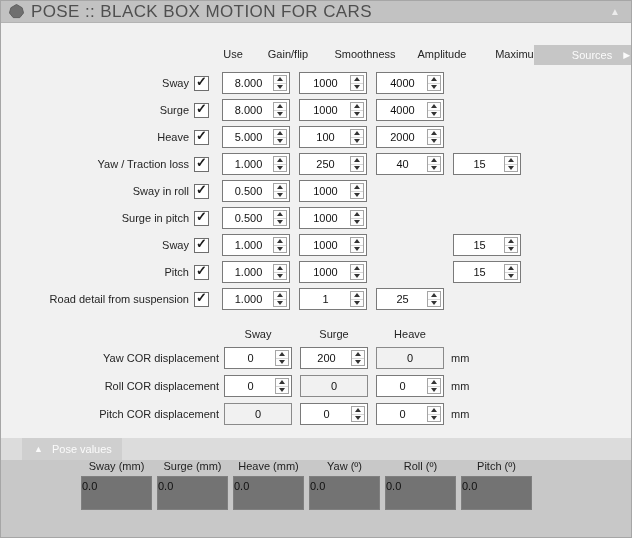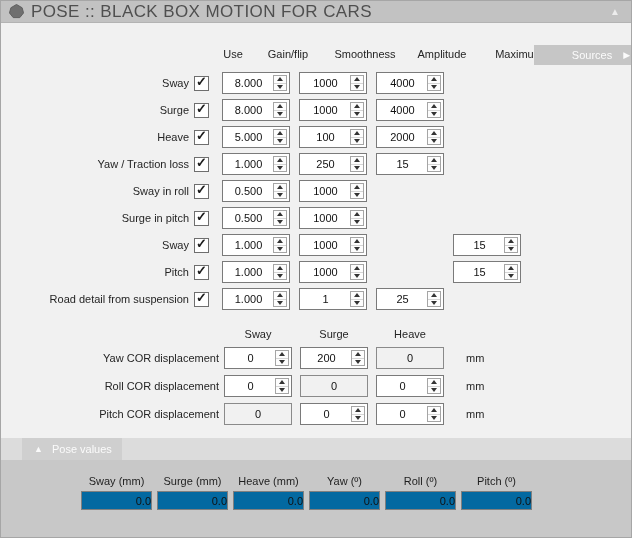--- a/index.html
+++ b/index.html
@@ -47,31 +47,31 @@
 
   
   .cor-headers { display:flex; margin-top:18px; height:14px; }
   .ch-spacer { width:218px; }
   .ch { width:68px; text-align:center; }
   .ch1 { margin-left:5px; } .ch2,.ch3 { margin-left:8px; }
   .corgrid { margin-top:5px; }
   .crow { display:flex; height:22px; margin-bottom:6px; align-items:center; }
   .cc-label { width:218px; text-align:right; line-height:22px; }
   .cf1 { margin-left:5px; } .cf2,.cf3 { margin-left:8px; }
-  .unit { margin-left:22px; line-height:22px; }
+  .unit { margin-left:7px; line-height:22px; }
 
   
   .tab-strip { position:absolute; left:0; right:0; bottom:77px; height:22px; background:#dcdcdc; }
   .pose-tab { position:absolute; left:21px; top:0; width:100px; height:22px; background:#cfcfcf; color:#fbfbfb; display:flex; align-items:center; gap:9px; padding-left:12px; cursor:pointer; }
   .pose-tab .tab-tri { font-size:9px; }
   .bottom-panel { position:absolute; left:0; right:0; bottom:0; height:77px; background:#c8c8c8; }
-  .pv-row { display:flex; padding-left:80px; padding-top:15px; }
+  .pv-row { display:flex; padding-left:80px; }
   .pv-cell { width:71px; margin-right:5px; text-align:center; }
   .pv-label { height:13px; font-size:11px; color:#1e1e1e; }
-  .ro-box { margin-top:3px; height:19px; background:#0369a1; border:1px solid #7f7f7f; line-height:19px; text-align:right; color:#111; }
+  .ro-box { margin-top:3px; height:34px; background:#737373; border:1px solid #7f7f7f; line-height:19px; text-align:left; color:#111; }
 </style>
 </head>
 <body>
 
 <div class="window">
 
   <div class="titlebar">
     <svg class="app-icon" viewBox="0 0 16 16">
       <polygon points="8,0.5 14,4 15.5,9.5 11.5,14.5 4.5,14.5 0.5,9.5 2,4" fill="#6f6f6f" stroke="#5c5c5c" stroke-width="1"></polygon>
     </svg>
@@ -239,20 +239,31 @@
             <span class="sv">250</span>
             <span class="sb">
               <span class="half">
                 <i class="tri-up"></i>
               </span>
               <span class="half dn">
                 <i class="tri-dn"></i>
               </span>
             </span>
           </span>
+        <span class="spin f3">
+            <span class="sv">40</span>
+            <span class="sb">
+              <span class="half">
+                <i class="tri-up"></i>
+              </span>
+              <span class="half dn">
+                <i class="tri-dn"></i>
+              </span>
+            </span>
+          </span>
         <span class="spin f4">
             <span class="sv">15</span>
             <span class="sb">
               <span class="half">
                 <i class="tri-up"></i>
               </span>
               <span class="half dn">
                 <i class="tri-dn"></i>
               </span>
             </span>

